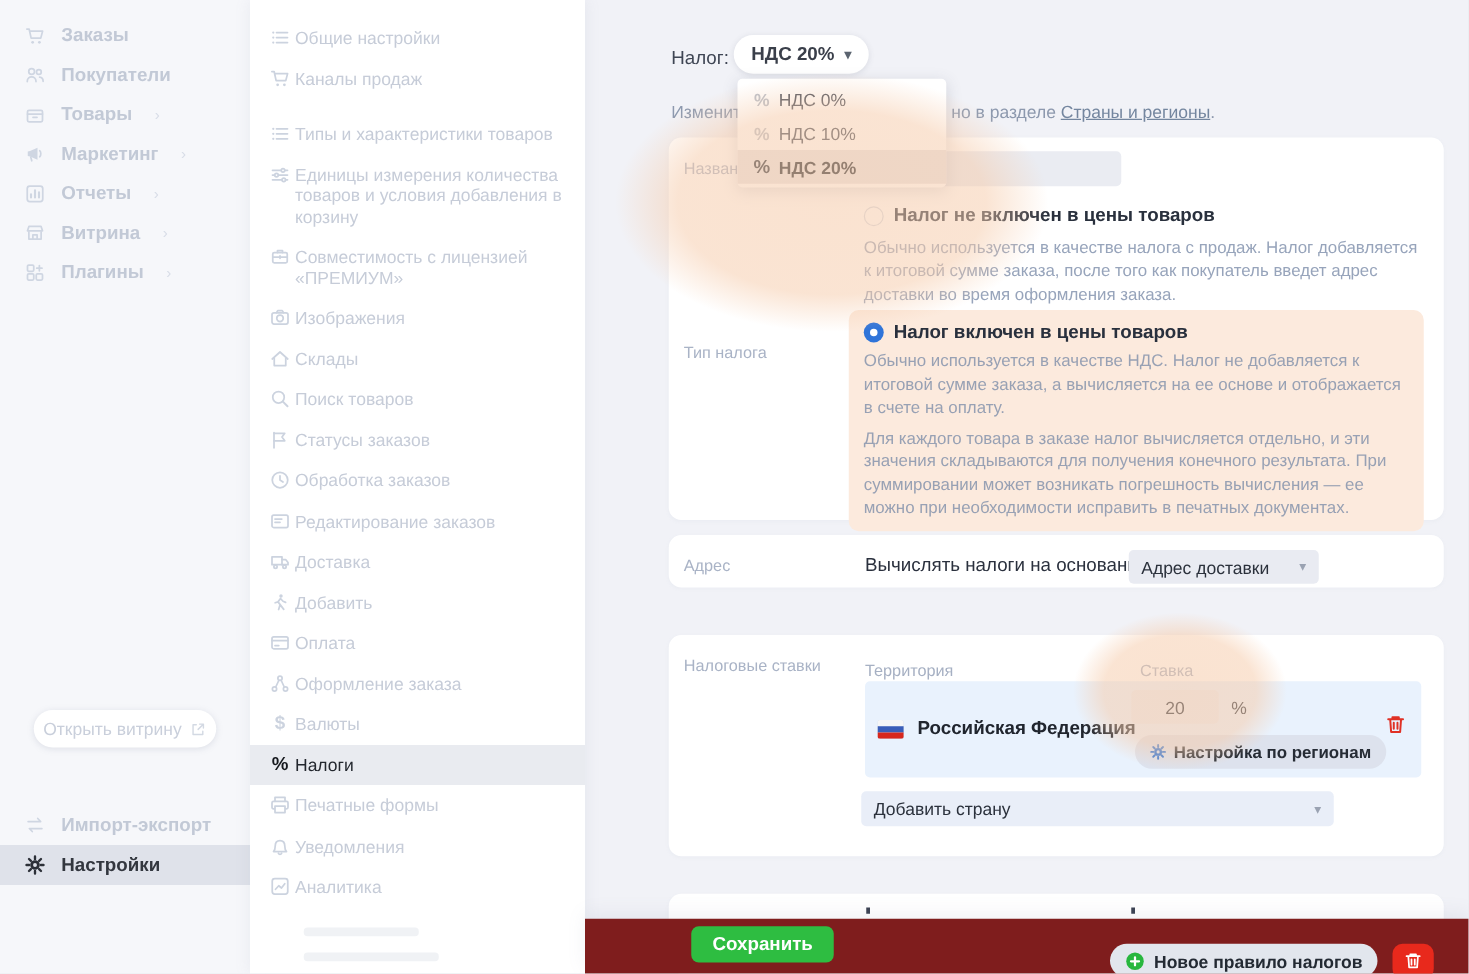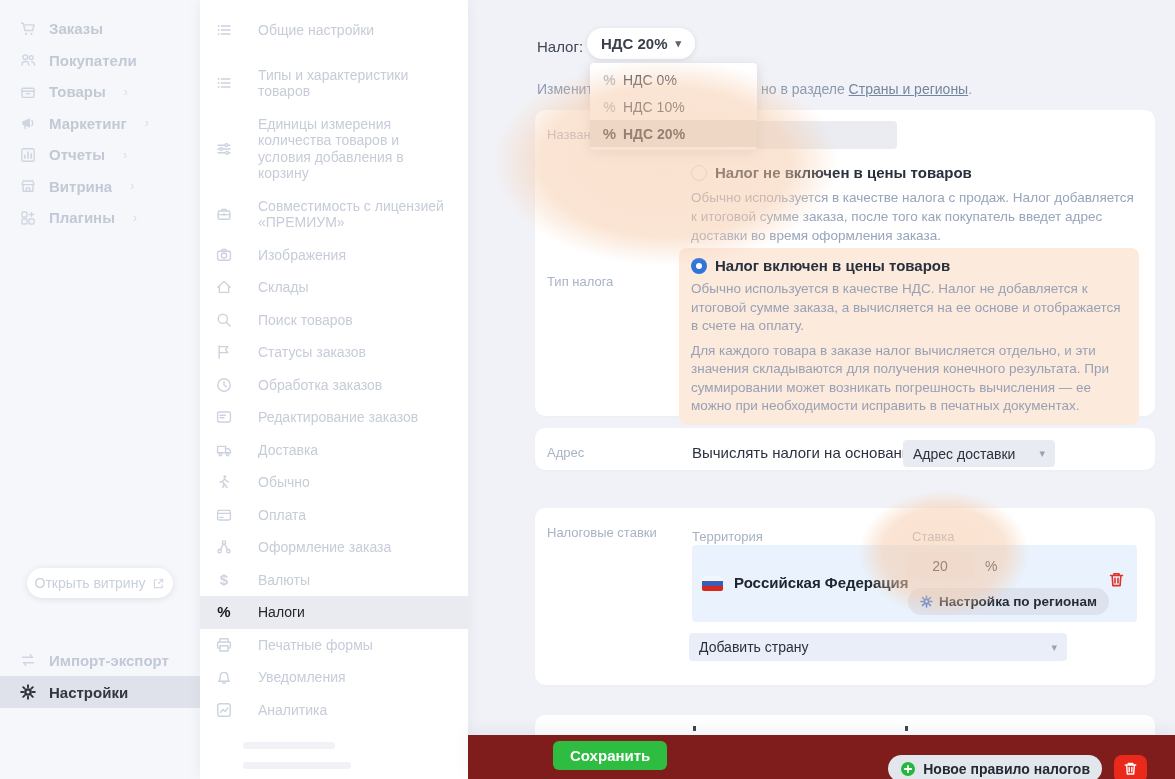--- a/index.html
+++ b/index.html
@@ -25,21 +25,21 @@
   .s-bottom{position:absolute;left:0;top:644px;width:200px}
   .s-bottom .s-item{height:32px}
   .s-item.active{background:#dfe2ea;color:#33373f}
   .s-item.active .ic{color:#2c3038}
   .ext-mini{width:12px;height:12px;margin-left:4px;color:#d3d9e3}
 
   
   #menu{position:absolute;left:200px;top:0;width:268px;height:100%;background:#fff;
         box-shadow:0 0 12px rgba(130,140,165,.12)}
   .m-list{padding-top:14px}
-  .m-item{display:flex;align-items:center;gap:26px;padding:8px 14px 8px 16px;
+  .m-item{display:flex;align-items:flex-start;gap:4px;padding:8px 14px 8px 16px;
           color:#c6ccd8;font-size:14px;line-height:16.5px;cursor:default}
   .m-item .ic{color:#ccd3df;margin-top:0}
   .m-item.gap{margin-top:12px}
   .m-item.active{background:#e9ebf0;color:#23272e}
   .m-item.active .ic{color:#15181d}
   .m-ghost{height:7px;border-radius:3px;background:#f0f2f5;margin-left:43px}
 
   
   #main{position:absolute;left:468px;top:0;right:0;height:100%}
   .tax-label{position:absolute;left:69px;top:38px;font-size:15px;color:#3f4654}
@@ -337,20 +337,26 @@
   </nav>
 
   <nav id="menu">
     <div class="m-list">
       <div class="m-item">
         <svg class="ic">
             <use href="#i-list"></use>
           </svg>
         <span>Общие настройки</span>
       </div>
+      <div class="m-item">
+        <svg class="ic">
+            <use href="#i-cart"></use>
+          </svg>
+        <span>Каналы продаж</span>
+      </div>
       <div class="m-item gap">
         <svg class="ic">
             <use href="#i-list"></use>
           </svg>
         <span>Типы и характеристики товаров</span>
       </div>
       <div class="m-item">
         <svg class="ic">
             <use href="#i-sliders"></use>
           </svg>
@@ -401,21 +407,21 @@
       <div class="m-item">
         <svg class="ic">
             <use href="#i-truck"></use>
           </svg>
         <span>Доставка</span>
       </div>
       <div class="m-item">
         <svg class="ic">
             <use href="#i-courier"></use>
           </svg>
-        <span>Обычно</span>
+        <span>Добавить</span>
       </div>
       <div class="m-item">
         <svg class="ic">
             <use href="#i-card"></use>
           </svg>
         <span>Оплата</span>
       </div>
       <div class="m-item">
         <svg class="ic">
             <use href="#i-flow"></use>

